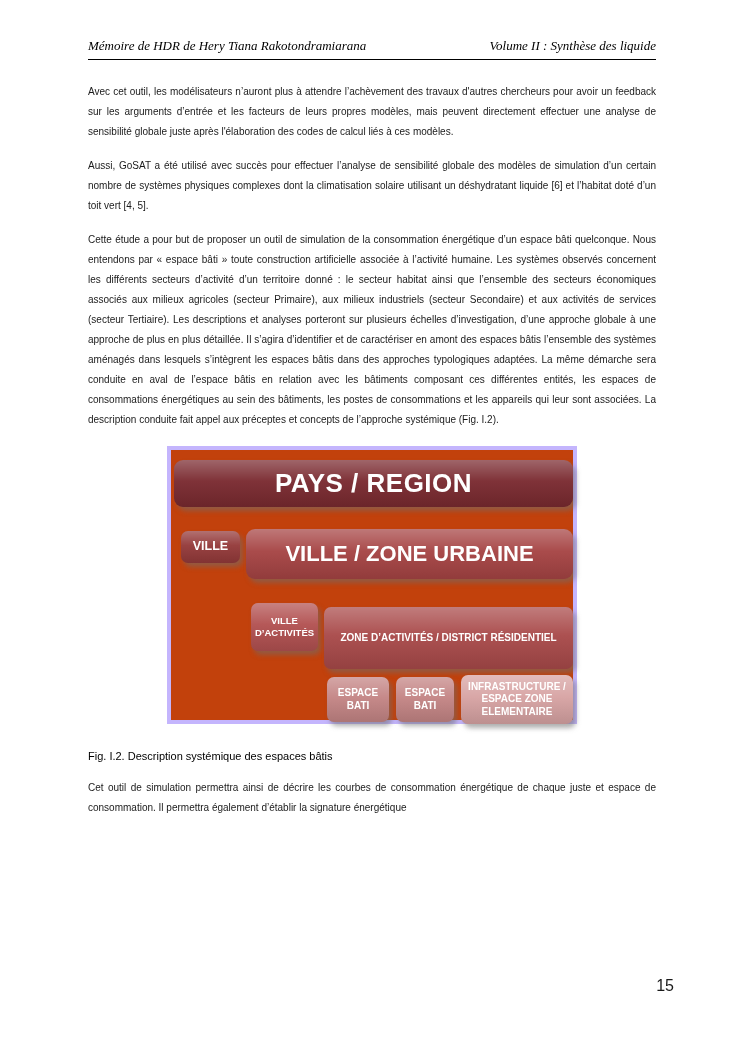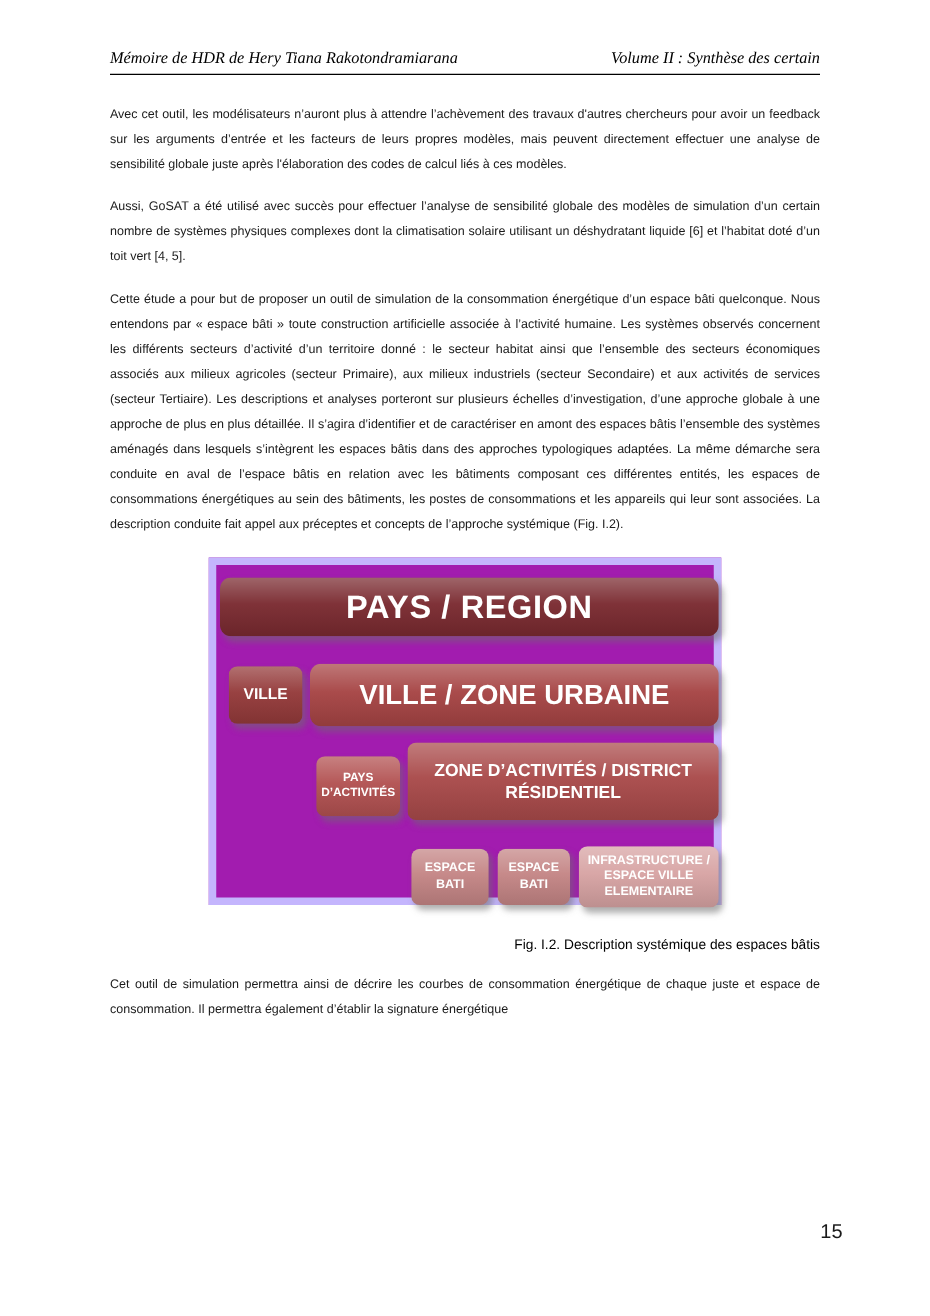--- a/index.html
+++ b/index.html
@@ -26,81 +26,81 @@
   .para{
     font-size:10px;line-height:20px;
     text-align:justify;
     margin:0 0 14px 0;
   }
   .heading{font-weight:bold;margin-top:4px;margin-bottom:12px;}
   .figure{
     position:relative;
     width:410px;height:278px;
     margin:16px auto 0 auto;
-    background:#a21caf;
-    border:6px solid #c4b5fd;
+    background:#c2410c;
+    border:4px solid #c4b5fd;
     box-sizing:border-box;
   }
   .dbox{
     position:absolute;
     display:flex;align-items:center;justify-content:center;
     text-align:center;
     color:#ffffff;font-weight:bold;line-height:1.25;
     border-radius:7px;
     box-shadow:3px 4px 5px rgba(110,110,110,0.55);
     background-image:linear-gradient(180deg, rgba(255,255,255,0.28) 0%, rgba(255,255,255,0.04) 45%, rgba(0,0,0,0.12) 100%);
     box-sizing:border-box;
     padding:2px;
   }
   .box-pays{left:3px;top:10px;width:399px;height:47px;font-size:26px;border-radius:9px;letter-spacing:0.5px;}
-  .box-ville{left:10px;top:81px;width:59px;height:46px;font-size:12.5px;}
+  .box-ville{left:10px;top:81px;width:59px;height:32px;font-size:12.5px;}
   .box-ville-zone{left:75px;top:79px;width:327px;height:50px;font-size:22px;border-radius:9px;}
   .box-zone-small{left:80px;top:153px;width:67px;height:48px;font-size:9.5px;}
-  .box-zone-large{left:153px;top:142px;width:249px;height:62px;font-size:14px;}
+  .box-zone-large{left:153px;top:157px;width:249px;height:62px;font-size:10px;}
   .box-espace1{left:156px;top:227px;width:62px;height:45px;font-size:10px;}
   .box-espace2{left:225px;top:227px;width:58px;height:45px;font-size:10px;}
   .box-infra{left:290px;top:225px;width:112px;height:49px;font-size:10px;}
   .caption{
     margin-top:26px;
-    text-align:right;
+    text-align:left;
     font-size:11px;color:#000;
   }
   .after-caption{margin-top:16px;}
   .page-number{
     position:absolute;
     right:70px;bottom:58px;
     font-size:16px;color:#1a1a1a;
   }
 </style>
 </head>
 <body>
 
 <div class="page">
 
   <div class="header">
     <span>Mémoire de HDR de Hery Tiana Rakotondramiarana</span>
-    <span>Volume II : Synthèse des certain</span>
+    <span>Volume II : Synthèse des liquide</span>
   </div>
 
   <p class="para">Avec cet outil, les modélisateurs n’auront plus à attendre l’achèvement des travaux d'autres chercheurs pour avoir un feedback sur les arguments d’entrée et les facteurs de leurs propres modèles, mais peuvent directement effectuer une analyse de sensibilité globale juste après l'élaboration des codes de calcul liés à ces modèles.</p>
 
   <p class="para">Aussi, GoSAT a été utilisé avec succès pour effectuer l’analyse de sensibilité globale des modèles de simulation d’un certain nombre de systèmes physiques complexes dont la climatisation solaire utilisant un déshydratant liquide [6] et l’habitat doté d’un toit vert [4, 5].</p>
 
 
   <p class="para">Cette étude a pour but de proposer un outil de simulation de la consommation énergétique d’un espace bâti quelconque. Nous entendons par « espace bâti » toute construction artificielle associée à l’activité humaine. Les systèmes observés concernent les différents secteurs d’activité d’un territoire donné : le secteur habitat ainsi que l’ensemble des secteurs économiques associés aux milieux agricoles (secteur Primaire), aux milieux industriels (secteur Secondaire) et aux activités de services (secteur Tertiaire). Les descriptions et analyses porteront sur plusieurs échelles d’investigation, d’une approche globale à une approche de plus en plus détaillée. Il s’agira d’identifier et de caractériser en amont des espaces bâtis l’ensemble des systèmes aménagés dans lesquels s’intègrent les espaces bâtis dans des approches typologiques adaptées. La même démarche sera conduite en aval de l’espace bâtis en relation avec les bâtiments composant ces différentes entités, les espaces de consommations énergétiques au sein des bâtiments, les postes de consommations et les appareils qui leur sont associées. La description conduite fait appel aux préceptes et concepts de l’approche systémique (Fig. I.2).</p>
 
   <div class="figure">
     <div class="dbox box-pays" style="background-color: rgb(122, 42, 48);">PAYS / REGION</div>
     <div class="dbox box-ville" style="background-color: rgb(148, 58, 58);">VILLE</div>
     <div class="dbox box-ville-zone" style="background-color: rgb(166, 68, 68);">VILLE / ZONE URBAINE</div>
-    <div class="dbox box-zone-small" style="background-color: rgb(178, 81, 81);">PAYS D’ACTIVITÉS</div>
+    <div class="dbox box-zone-small" style="background-color: rgb(178, 81, 81);">VILLE D’ACTIVITÉS</div>
     <div class="dbox box-zone-large" style="background-color: rgb(169, 74, 74);">ZONE D’ACTIVITÉS / DISTRICT RÉSIDENTIEL</div>
     <div class="dbox box-espace1" style="background-color: rgb(196, 133, 133);">ESPACE BATI</div>
     <div class="dbox box-espace2" style="background-color: rgb(196, 133, 133);">ESPACE BATI</div>
-    <div class="dbox box-infra" style="background-color: rgb(215, 163, 163);">INFRASTRUCTURE / ESPACE VILLE ELEMENTAIRE</div>
+    <div class="dbox box-infra" style="background-color: rgb(215, 163, 163);">INFRASTRUCTURE / ESPACE ZONE ELEMENTAIRE</div>
   </div>
 
   <div class="caption">Fig. I.2. Description systémique des espaces bâtis</div>
 
   <p class="para after-caption">Cet outil de simulation permettra ainsi de décrire les courbes de consommation énergétique de chaque juste et espace de consommation. Il permettra également d’établir la signature énergétique</p>
 
   <div class="page-number">15</div>
 
 </div>
 

